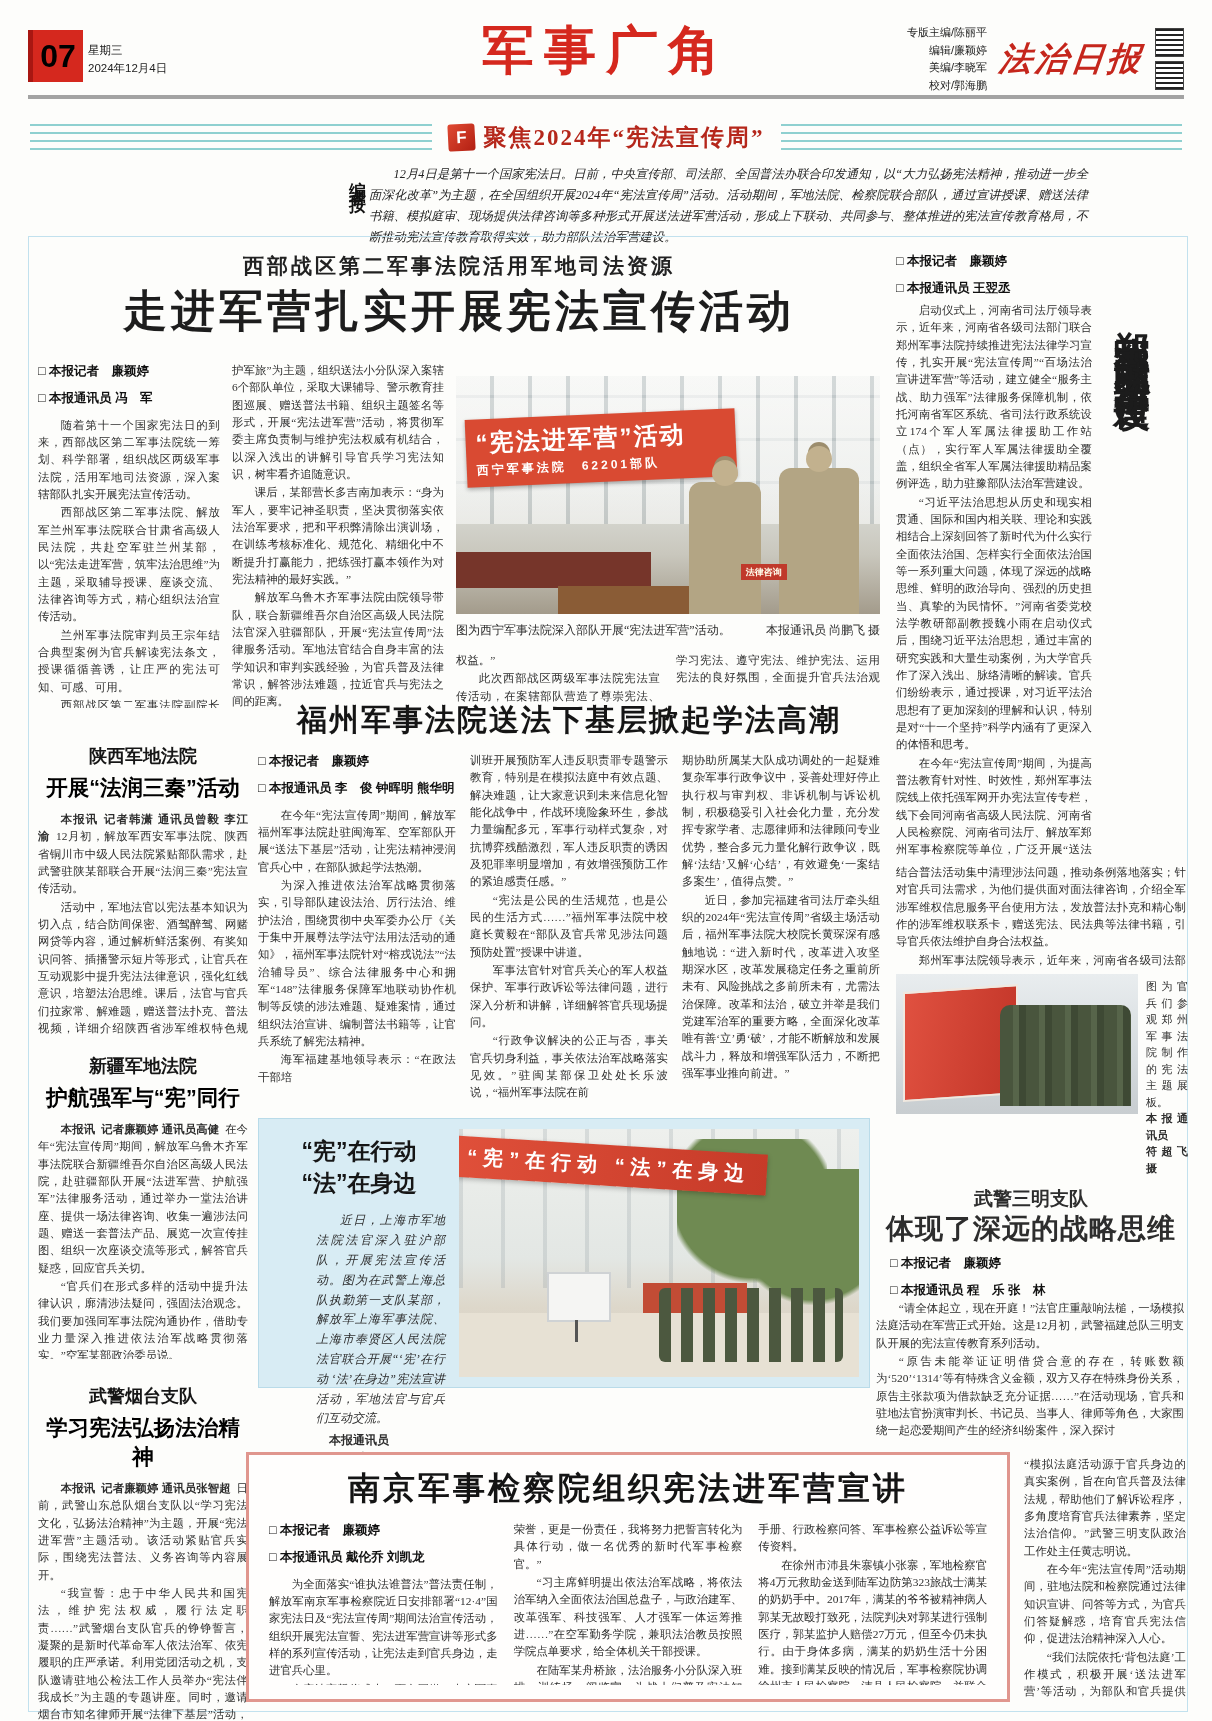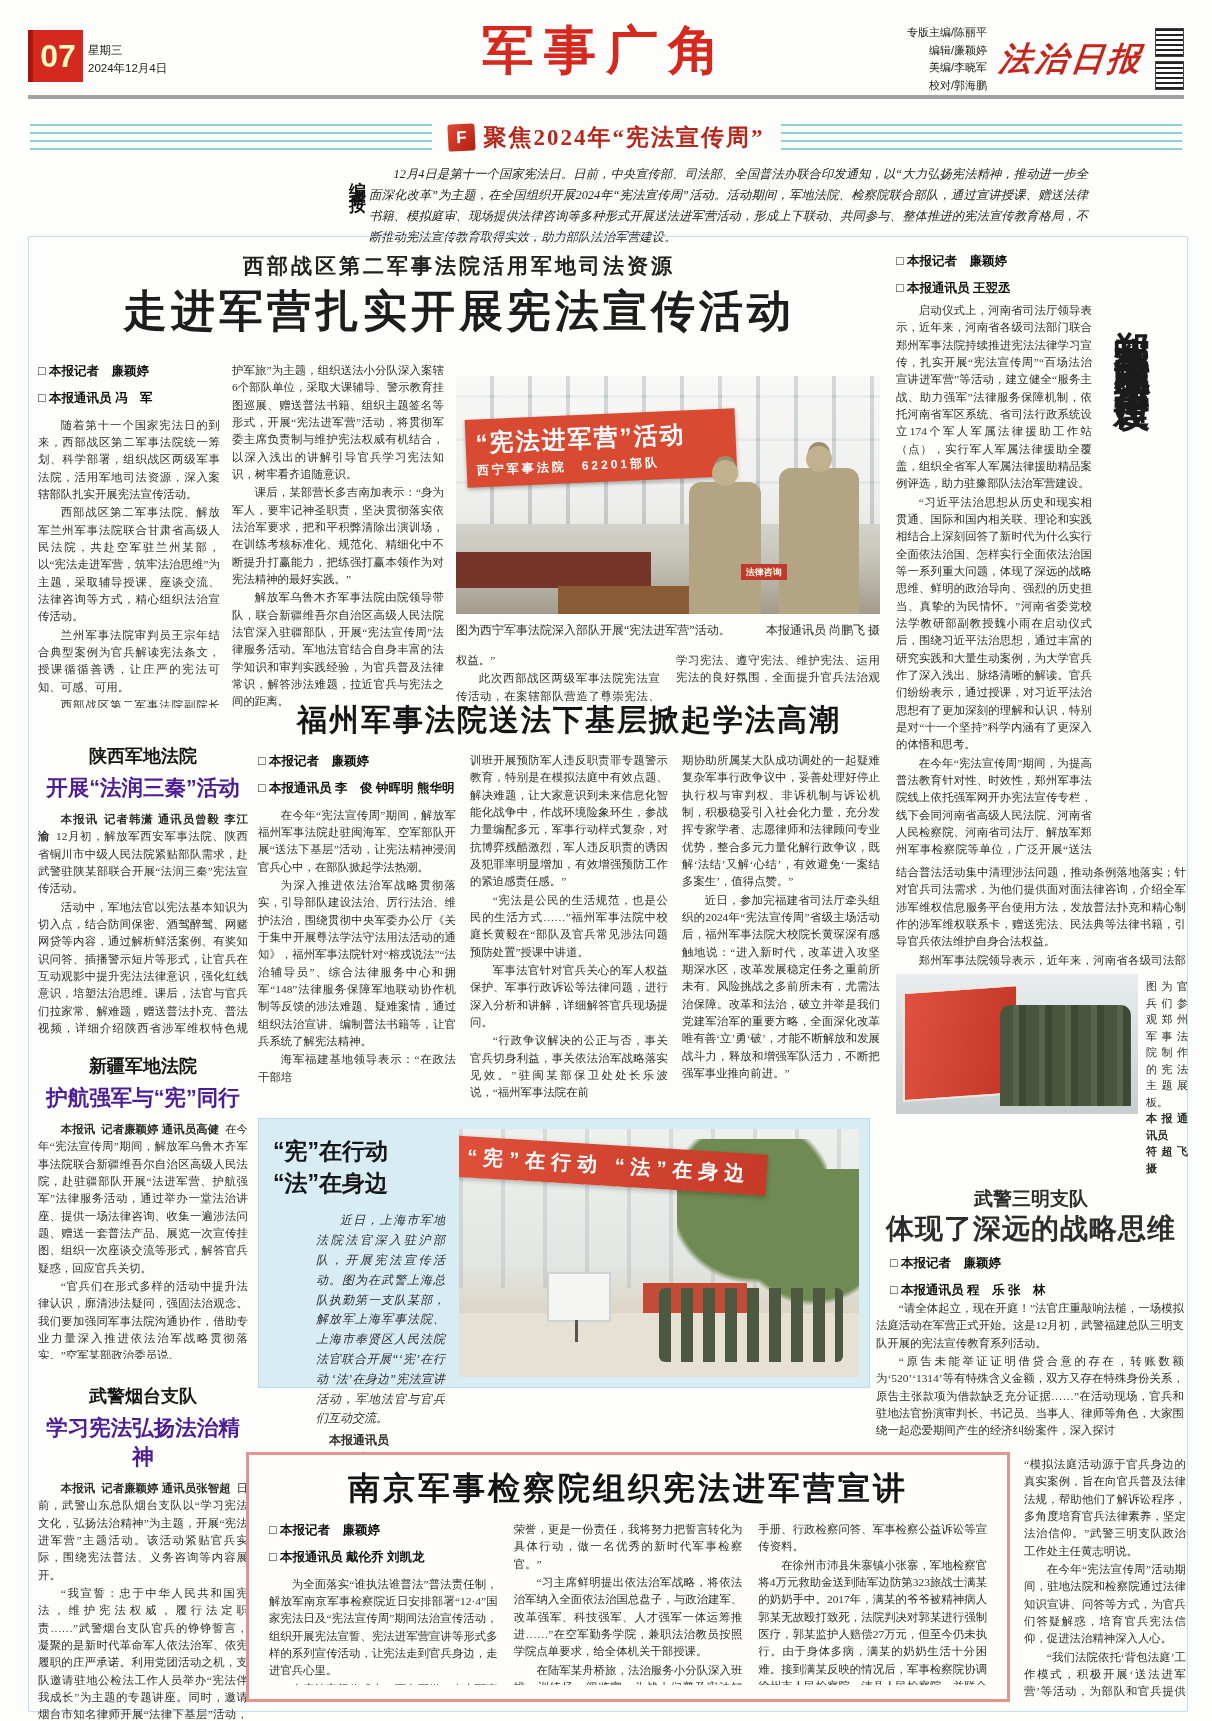--- a/index.html
+++ b/index.html
@@ -2,21 +2,21 @@
 <html><head>
 <meta charset="utf-8">
 <style>
   html,body{margin:0;padding:0;background:#e9e7e2;}
   .page{position:relative;width:1212px;height:1721px;margin:0 auto;background:#fdfdfb;
         font-family:"Liberation Serif",serif;color:#2d2d2d;overflow:hidden;}
   .sans{font-family:"Liberation Sans",sans-serif;}
 
   
   .pagenum{position:absolute;left:28px;top:30px;width:50px;height:52px;background:#d5281e;
-           color:#fef9c3;font:800 32px "Liberation Sans",sans-serif;display:flex;align-items:center;
+           color:#000000;font:800 32px "Liberation Sans",sans-serif;display:flex;align-items:center;
            justify-content:center;border-left:5px solid #a81712;}
   .dateblock{position:absolute;left:88px;top:42px;font:11.5px/1.55 "Liberation Sans",sans-serif;color:#222;}
   .sectiontitle{position:absolute;left:0;right:0;top:16px;text-align:center;
            font:900 52px "Liberation Sans",sans-serif;color:#d5281e;letter-spacing:10px;}
   .hright{position:absolute;right:28px;top:24px;display:flex;align-items:center;gap:12px;}
   .credits{font:11px/1.6 "Liberation Sans",sans-serif;text-align:right;color:#1c1c1c;}
   .masthead{font:italic 700 33px "Liberation Serif",serif;color:#c5261c;letter-spacing:3px;
             transform:skewX(-6deg);white-space:nowrap;}
   .qrstack{display:flex;flex-direction:column;gap:4px;}
   .qr{width:27px;height:27px;border:1px solid #444;
@@ -92,33 +92,33 @@
       background:linear-gradient(100deg,#e05140,#c23528);transform:skewY(-4deg);}
   .zp-troops{position:absolute;right:3%;bottom:6%;width:54%;height:72%;border-radius:10px 10px 0 0;
       background:repeating-linear-gradient(90deg,#49553d 0 13px,#57654a 13px 19px,#3e4934 19px 26px);}
   .zz-cap{position:absolute;left:1146px;top:978px;width:42px;height:150px;font-size:11px;line-height:1.5;
       text-align:justify;}
   .zz-cap .credit{font-weight:700;}
 
   
   .rail{position:absolute;left:38px;width:210px;}
   .rail-label{text-align:center;font:700 18px "Liberation Sans",sans-serif;color:#161616;}
-  .rail-head{text-align:center;font:800 21.5px "Liberation Sans",sans-serif;color:#4c1d95;margin:5px 0 9px;}
+  .rail-head{text-align:center;font:800 21.5px "Liberation Sans",sans-serif;color:#000000;margin:5px 0 9px;}
 
   
   .fz-head{position:absolute;left:258px;top:700px;width:622px;text-align:center;
       font:800 30px "Liberation Sans",sans-serif;letter-spacing:2px;color:#151515;}
   .fz-cols{position:absolute;left:258px;top:752px;width:622px;height:352px;display:flex;gap:14px;}
   .fz-cols .body{flex:1;}
 
   
   .feature{position:absolute;left:258px;top:1118px;width:610px;height:268px;background:#d8ecf4;
       border:1px solid #b9dbe9;display:flex;}
   .ft-left{width:172px;padding:16px 10px 8px 14px;display:flex;flex-direction:column;}
-  .ft-title{font:800 23px/1.4 "Liberation Sans",sans-serif;color:#161616;}
+  .ft-title{font:800 23px/1.4 "Liberation Sans",sans-serif;text-align:center;color:#161616;}
   .ft-caption{margin-top:12px;font:italic 12px/1.65 "Liberation Serif",serif;text-align:justify;text-indent:2em;margin-left:43px;}
   .ft-credit{font:700 12px/1.5 "Liberation Serif",serif;text-align:center;margin-top:2px;}
   .ft-photo{flex:1;margin:10px 10px 10px 4px;position:relative;overflow:hidden;
       background:linear-gradient(180deg,#eef0ed 0%,#e3e7e4 52%,#ddd7ca 72%,#d5cec1 100%);}
   .fp-win{position:absolute;left:0;right:0;top:0;height:64%;opacity:.6;background:
       repeating-linear-gradient(90deg,rgba(140,152,158,.4) 0 4px,transparent 4px 42px);}
   .fp-banner{position:absolute;left:-8px;top:16px;background:linear-gradient(90deg,#e0503a,#c63a28);
       color:#fff;padding:7px 16px;transform:rotate(3.5deg);font:700 20px "Liberation Sans",sans-serif;
       letter-spacing:6px;white-space:nowrap;box-shadow:0 2px 5px rgba(0,0,0,.25);}
   .fp-tree{position:absolute;background:radial-gradient(circle at 50% 32%,#6f8a52 0 52%,transparent 56%);}

